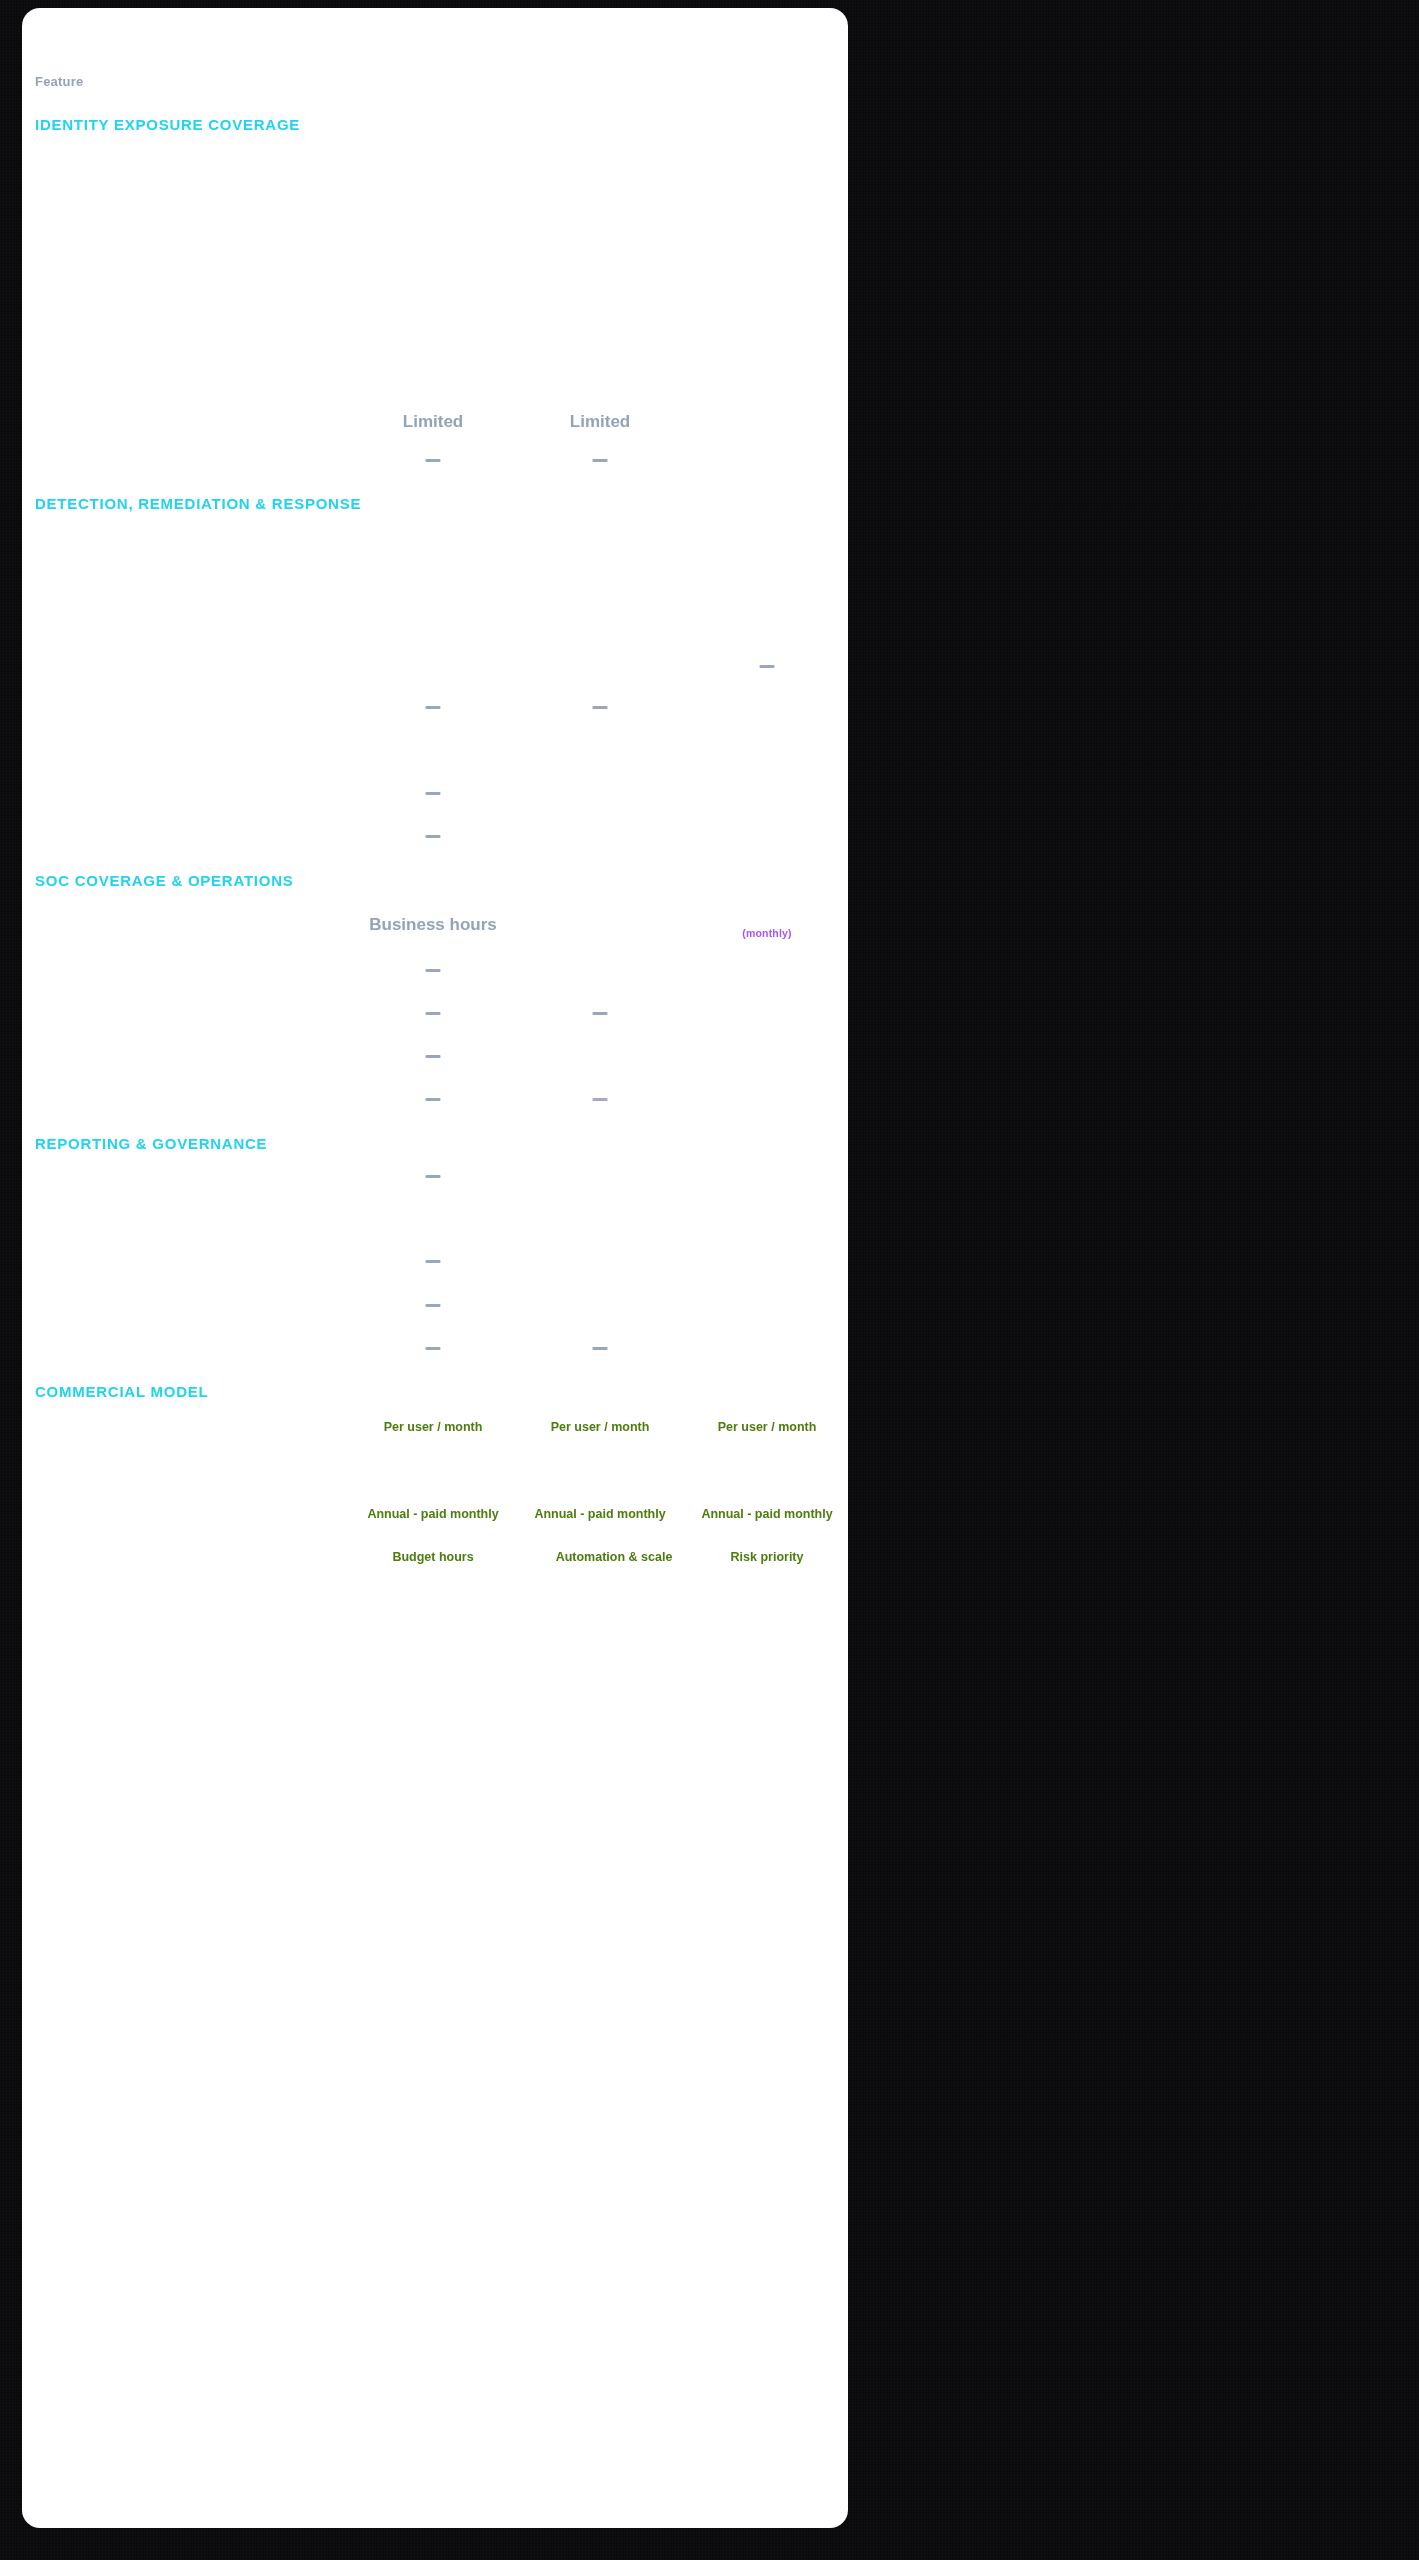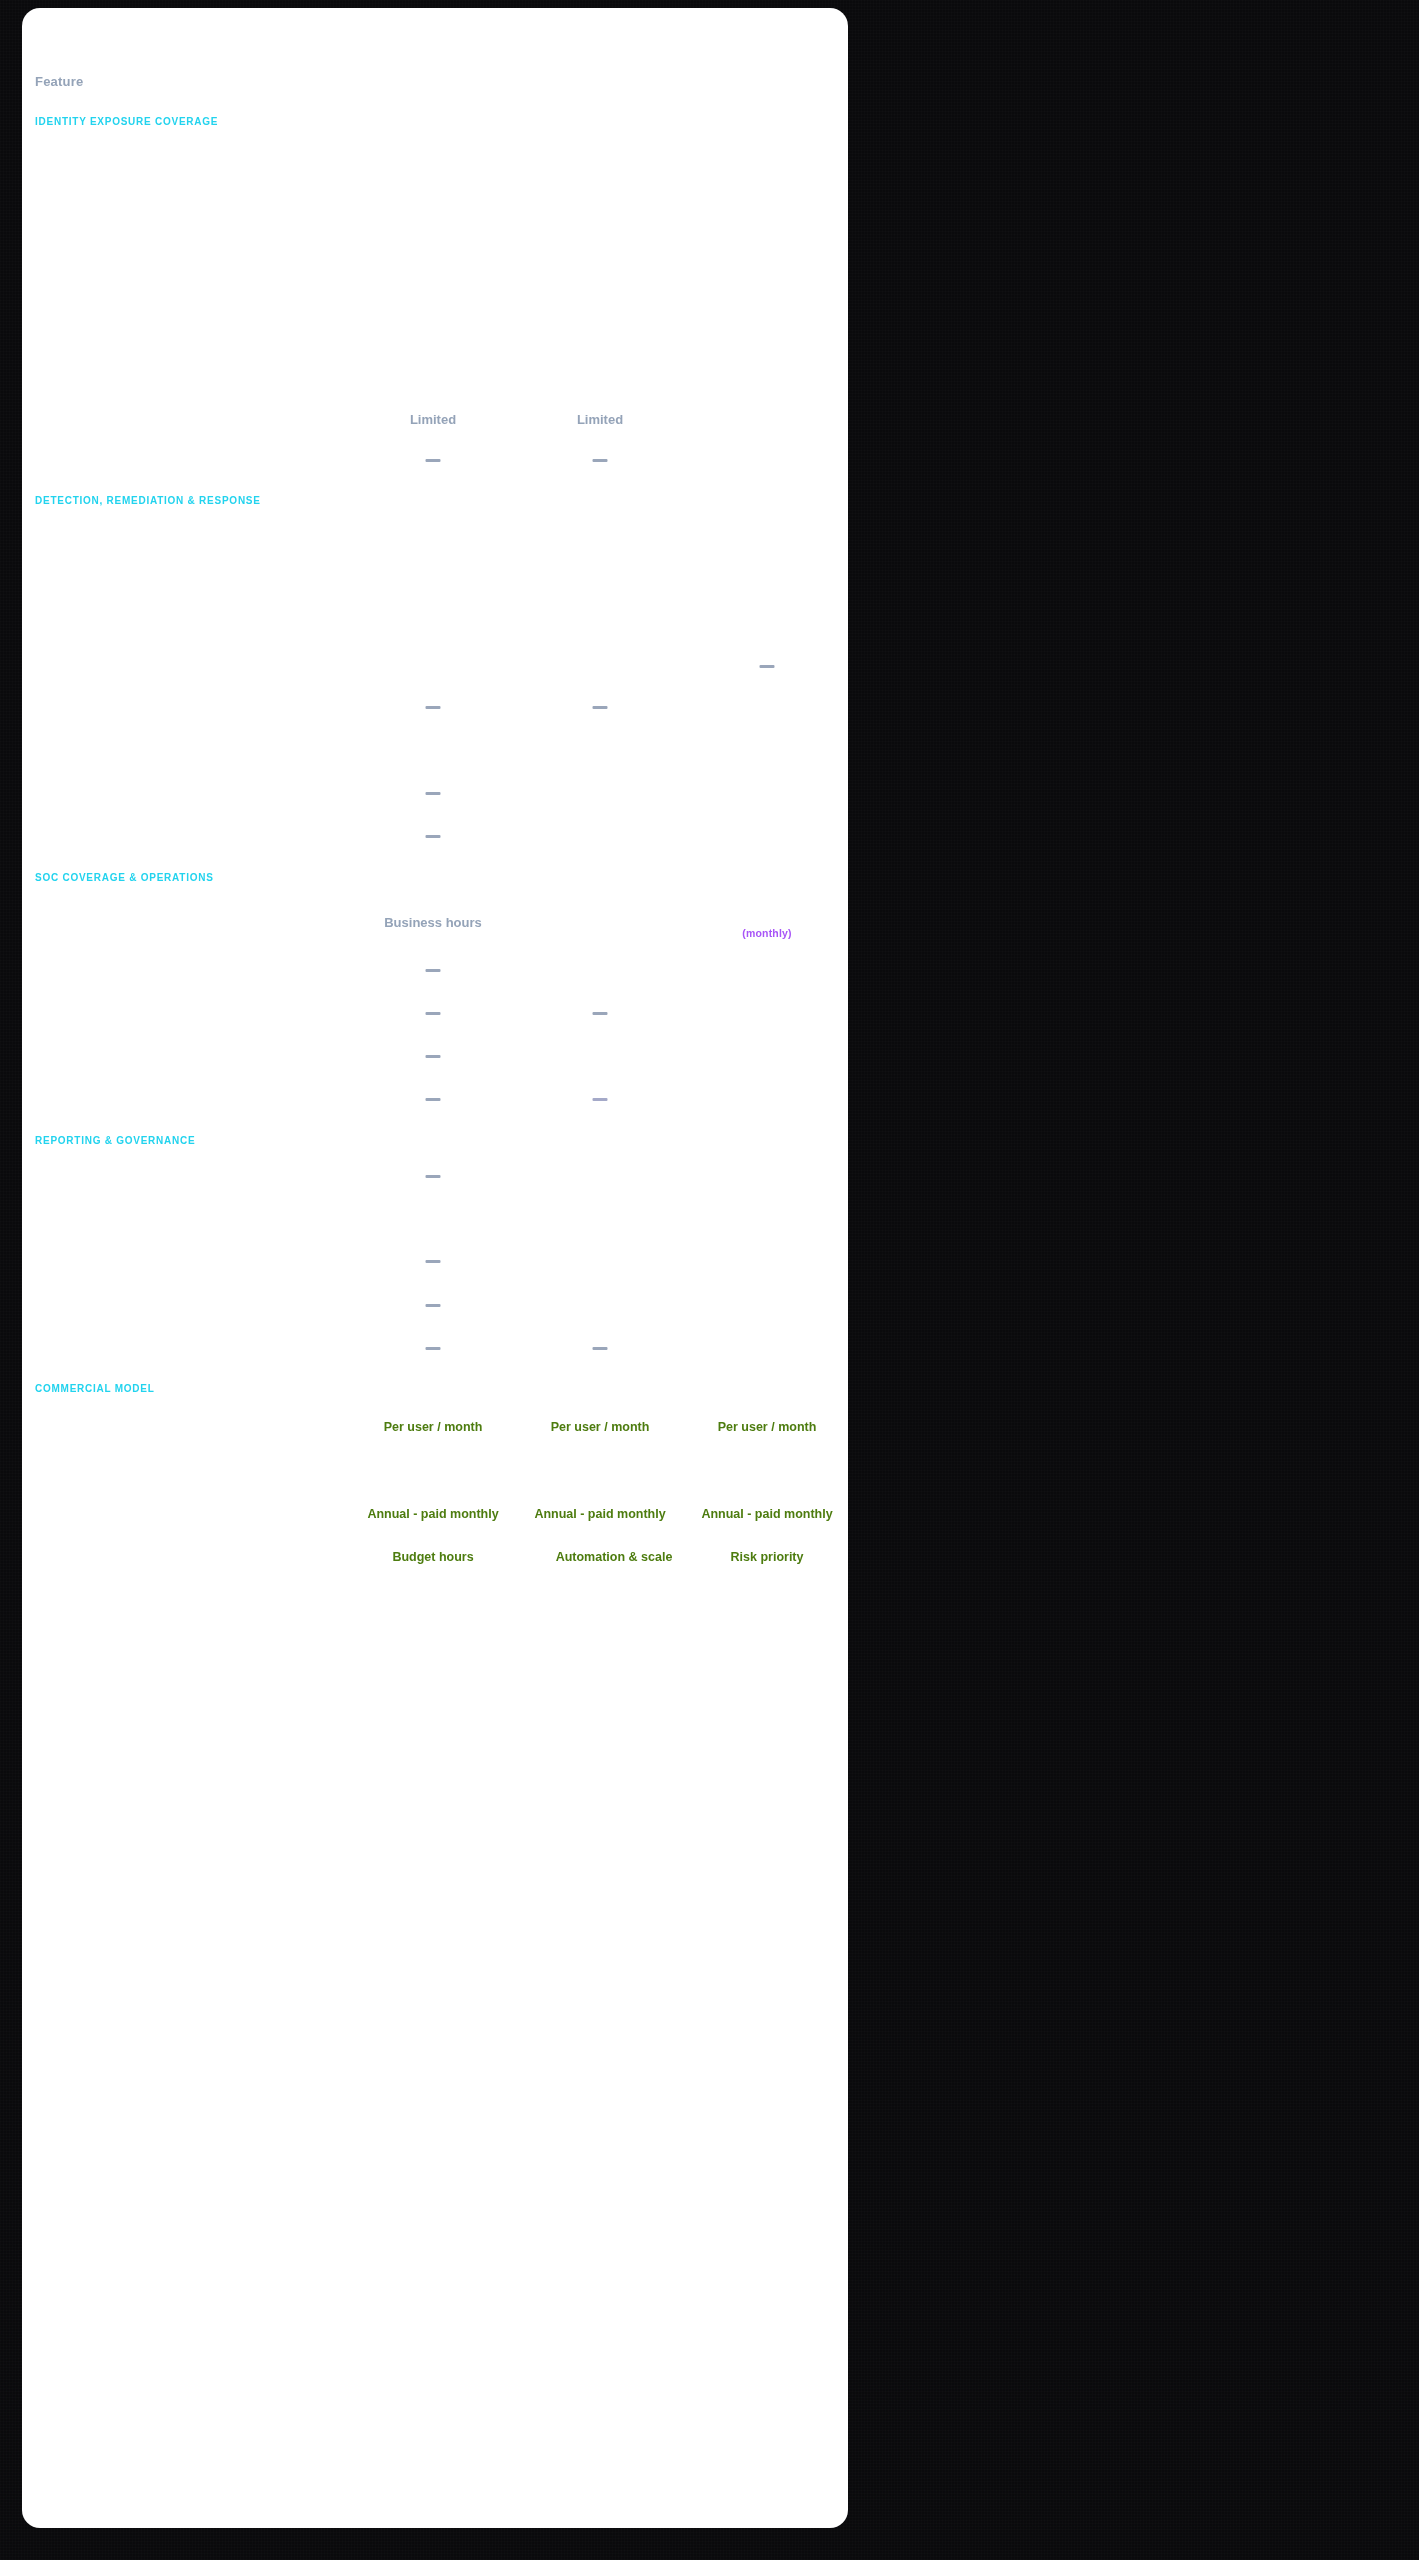--- a/index.html
+++ b/index.html
@@ -37,27 +37,27 @@
   
   .cell { position:absolute; white-space:nowrap; }
 
   .col-head {
     font-size:13px;
     font-weight:700;
     color:#94a3b8;
     letter-spacing:.2px;
   }
   .section-head {
-    font-size:10px;
+    font-size:15px;
     font-weight:700;
     letter-spacing:.75px;
     color:#22d3ee;
   }
   .val {
-    font-size:13px;
+    font-size:17px;
     font-weight:600;
     color:#94a3b8;
     text-align:center;
     transform:translateX(-50%);
   }
   .val-muted {
     font-size:12.5px;
     font-weight:600;
     color:#4d7c0f;
     text-align:center;

